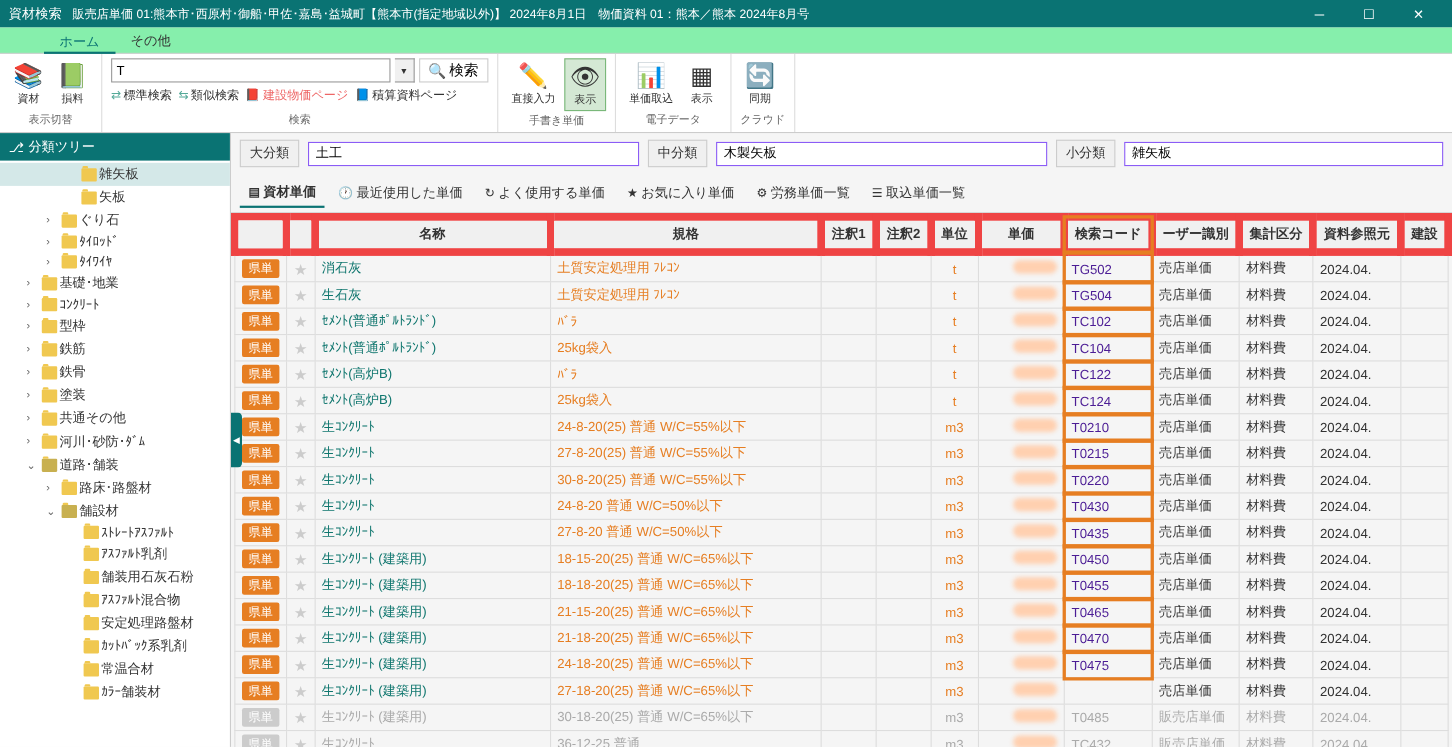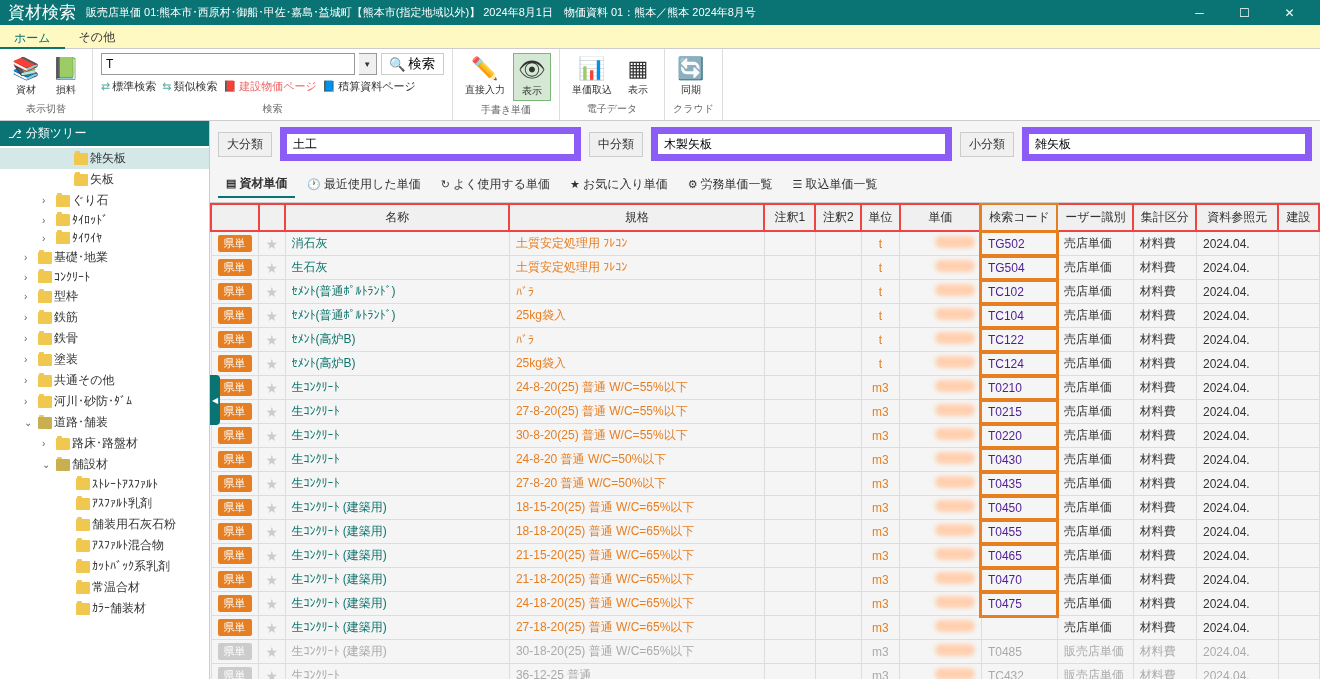--- a/index.html
+++ b/index.html
@@ -1,22 +1,22 @@
 <!DOCTYPE html>
 <html><head>
 <meta charset="utf-8">
 <style>
 *{box-sizing:border-box;margin:0;padding:0;font-family:'Meiryo','MS PGothic',sans-serif;}
 body{background:#f5f5f5;font-size:12px;color:#333;overflow:hidden;}
 .titlebar{background:#0a7373;color:#fff;height:25px;display:flex;align-items:center;padding:0 8px;}
-.titlebar-title{font-size:17px;}
+.titlebar-title{font-size:12px;}
 .titlebar-text{font-size:11px;margin-left:10px;flex:1;}
 .titlebar-btns{display:flex;gap:0;}
 .titlebar-btn{width:45px;height:25px;display:flex;align-items:center;justify-content:center;color:#fff;}
-.tabbar{background:#fef9c3;border-bottom:1px solid #ccc;display:flex;height:24px;}
+.tabbar{background:#86efac;border-bottom:1px solid #ccc;display:flex;height:24px;padding-left:40px;}
 .tab{padding:4px 14px;font-size:12px;cursor:pointer;}
 .tab.active{color:#0a7373;border-bottom:2px solid #0a7373;position:relative;top:1px;}
 .ribbon{background:#fff;border-bottom:1px solid #ccc;display:flex;height:72px;}
 .ribbon-group{border-right:1px solid #ddd;padding:4px 8px;display:flex;flex-direction:column;}
 .ribbon-group-content{display:flex;gap:4px;flex:1;}
 .ribbon-group-label{text-align:center;font-size:10px;color:#666;padding-top:2px;}
 .ribbon-btn{display:flex;flex-direction:column;align-items:center;padding:2px 4px;cursor:pointer;font-size:10px;}
 .ribbon-btn-icon{width:28px;height:28px;display:flex;align-items:center;justify-content:center;font-size:22px;}
 .search-area{display:flex;flex-direction:column;gap:4px;flex:1;}
 .search-row{display:flex;align-items:center;gap:4px;}
@@ -37,31 +37,31 @@
 .tree-indent-2{padding-left:42px;}
 .tree-indent-3{padding-left:60px;}
 .tree-indent-4{padding-left:62px;}
 .tree-toggle{width:12px;font-size:10px;color:#666;}
 .folder-icon{width:14px;height:12px;background:#f0c850;border-radius:1px;display:inline-block;position:relative;}
 .folder-icon::before{content:'';position:absolute;top:-2px;left:1px;width:5px;height:2px;background:#f0c850;border-radius:1px 1px 0 0;}
 .folder-icon.open{background:#c8b050;}
 .content{flex:1;display:flex;flex-direction:column;overflow:hidden;}
 .classif-row{display:flex;padding:6px 8px;gap:8px;align-items:center;}
 .classif-label{background:#f0f0f0;border:1px solid #ccc;padding:3px 8px;font-size:12px;}
-.classif-input{border:7px solid #8b5cf6;padding:3px 6px;font-size:12px;background:#fff;}
+.classif-input{border:1px solid #8b5cf6;padding:3px 6px;font-size:12px;background:#fff;}
 .classif-input.lg{flex:1;max-width:310px;}
 .classif-input.md{flex:1;max-width:310px;}
 .classif-input.sm{width:290px;}
 .subtabs{display:flex;padding:4px 8px;gap:4px;border-bottom:1px solid #ccc;}
 .subtab{display:flex;align-items:center;gap:3px;padding:4px 8px;font-size:12px;cursor:pointer;}
 .subtab.active{border-bottom:2px solid #0a7373;font-weight:bold;}
 .subtab-icon{font-size:11px;}
 .grid-wrap{flex:1;overflow:auto;position:relative;}
 .grid{border-collapse:collapse;width:100%;font-size:12px;}
-.grid th{background:#f0f0f0;border:2px solid #ef4444;padding:4px 6px;font-weight:normal;position:sticky;top:0;white-space:nowrap;}
+.grid th{background:#f0f0f0;border:7px solid #ef4444;padding:4px 6px;font-weight:bold;position:sticky;top:0;white-space:nowrap;}
 .grid td{border:1px solid #ddd;padding:3px 6px;white-space:nowrap;}
 .badge{background:#e67e22;color:#fff;padding:1px 6px;border-radius:2px;font-size:11px;display:inline-block;}
 .star{color:#ccc;font-size:14px;}
 .name-link{color:#0f766e;}
 .spec-text{color:#e67e22;}
 .unit-text{color:#e67e22;text-align:center;}
 .code-text{color:#4c1d95;}
 .price-blur{width:40px;height:12px;background:#ffd0b0;border-radius:6px;filter:blur(2px);display:inline-block;}
 .expand-handle{position:absolute;left:0;top:50%;width:10px;height:50px;background:#0a7373;transform:translateY(-50%);border-radius:0 4px 4px 0;cursor:pointer;display:flex;align-items:center;justify-content:center;color:#fff;font-size:8px;z-index:10;}
 .gray-row td{color:#aaa;}
@@ -270,20 +270,25 @@
           <span>舗装用石灰石粉</span>
         </div>
         <div class="tree-item tree-indent-4">
           <span class="tree-toggle"></span>
           <span class="folder-icon"></span>
           <span>ｱｽﾌｧﾙﾄ混合物</span>
         </div>
         <div class="tree-item tree-indent-4">
           <span class="tree-toggle"></span>
           <span class="folder-icon"></span>
+          <span>安定処理路盤材</span>
+        </div>
+        <div class="tree-item tree-indent-4">
+          <span class="tree-toggle"></span>
+          <span class="folder-icon"></span>
           <span>ｶｯﾄﾊﾞｯｸ系乳剤</span>
         </div>
         <div class="tree-item tree-indent-4">
           <span class="tree-toggle"></span>
           <span class="folder-icon"></span>
           <span>常温合材</span>
         </div>
         <div class="tree-item tree-indent-4">
           <span class="tree-toggle"></span>
           <span class="folder-icon"></span>

